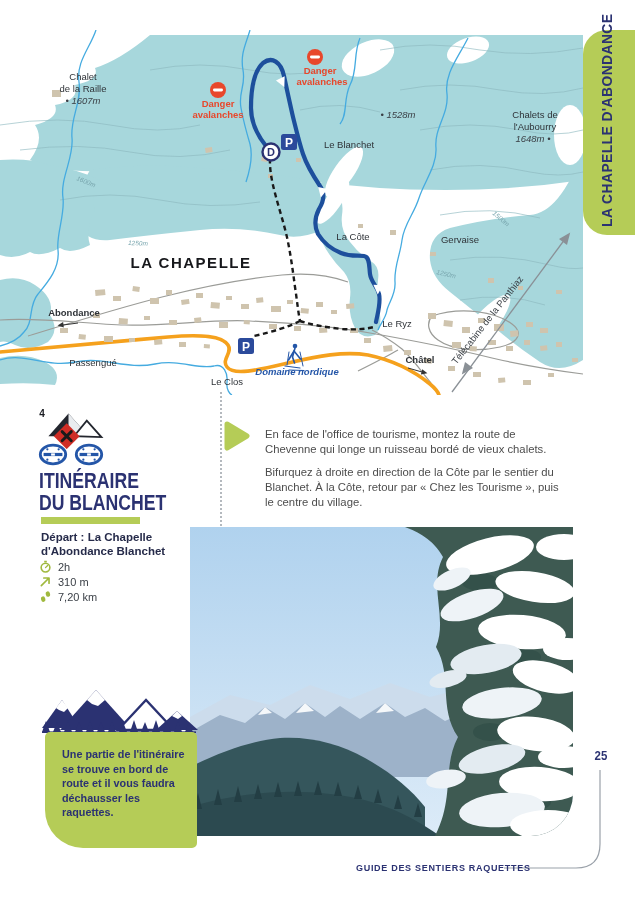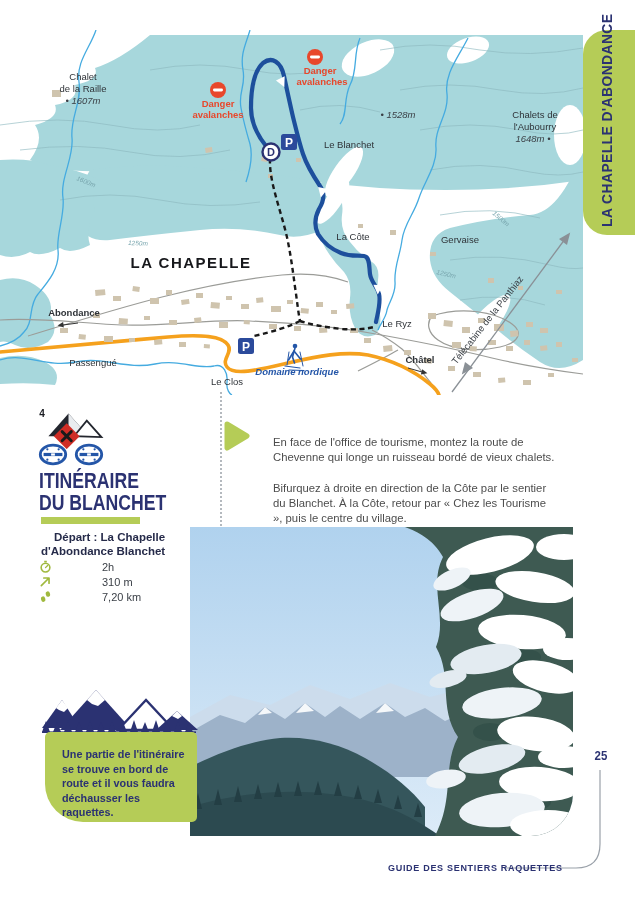--- a/index.html
+++ b/index.html
@@ -27,48 +27,48 @@
                transform:rotate(-90deg) scaleX(.92);white-space:nowrap;
                font-size:15px;font-weight:bold;letter-spacing:.5px;color:#2b3272;}
 
   
   .badge{position:absolute;left:36px;top:407px;width:76px;height:42px;}
   .shoes{position:absolute;left:37px;top:443px;display:flex;gap:4px;}
   .rtitle{position:absolute;left:39px;top:470px;font-size:21.5px;line-height:22px;font-weight:bold;
           color:#2b3272;transform:scaleX(.82);transform-origin:left top;white-space:nowrap;}
   .greenbar{position:absolute;left:41px;top:517px;width:99px;height:7px;background:#b5cc57;}
   .depart{position:absolute;left:41px;top:530px;font-size:11.5px;line-height:14px;font-weight:bold;
-          color:#262b4a;text-align:right;}
+          color:#262b4a;}
   .stats{position:absolute;left:39px;top:559px;}
-  .stat{display:flex;align-items:center;height:15px;gap:44px;}
+  .stat{display:flex;align-items:center;height:15px;}
   .stat svg{margin-right:6px;}
   .stat span{font-size:11px;color:#3c4148;}
 
   
   .tri{position:absolute;left:224px;top:421px;}
   .dots-v{position:absolute;left:220px;top:392px;height:134px;width:0;border-left:2px dotted #b4b9be;}
   .desc{position:absolute;left:257px;top:419px;width:315px;font-size:11.3px;line-height:15px;color:#4d4d4d;}
-  .desc p{margin:16px;}
+  .desc p{margin:8px;}
 
   
   .photo{position:absolute;left:190px;top:527px;width:383px;height:309px;
          border-radius:0 0 42px 0;overflow:hidden;}
 
   
   .warn-ill{position:absolute;left:40px;top:686px;width:160px;height:48px;}
-  .warnbox{position:absolute;left:45px;top:732px;width:152px;height:90px;background:#b5cc57;
+  .warnbox{position:absolute;left:45px;top:732px;width:152px;height:116px;background:#b5cc57;
            border-radius:5px 5px 5px 38px;box-sizing:border-box;padding:15px 6px 0 17px;}
   .warnbox p{margin:0;font-size:10.8px;line-height:14.5px;font-weight:bold;color:#2b3272;}
 
   
   .pageno{position:absolute;left:590px;top:748px;width:22px;text-align:center;font-size:13.5px;
           font-weight:bold;color:#2b3272;transform:scaleX(.85);}
   .fcurve{position:absolute;left:488px;top:740px;}
   .ftext{position:absolute;left:356px;top:863px;font-size:9px;font-weight:bold;letter-spacing:.7px;
-         color:#2b3272;margin-left:32px;}
+         color:#2b3272;}
 </style>
 </head>
 <body>
 
 <div class="page">
 
   <div class="map">
   <svg width="583" height="365" viewBox="0 0 583 365">
 
     <g fill="#a7d7dc">

